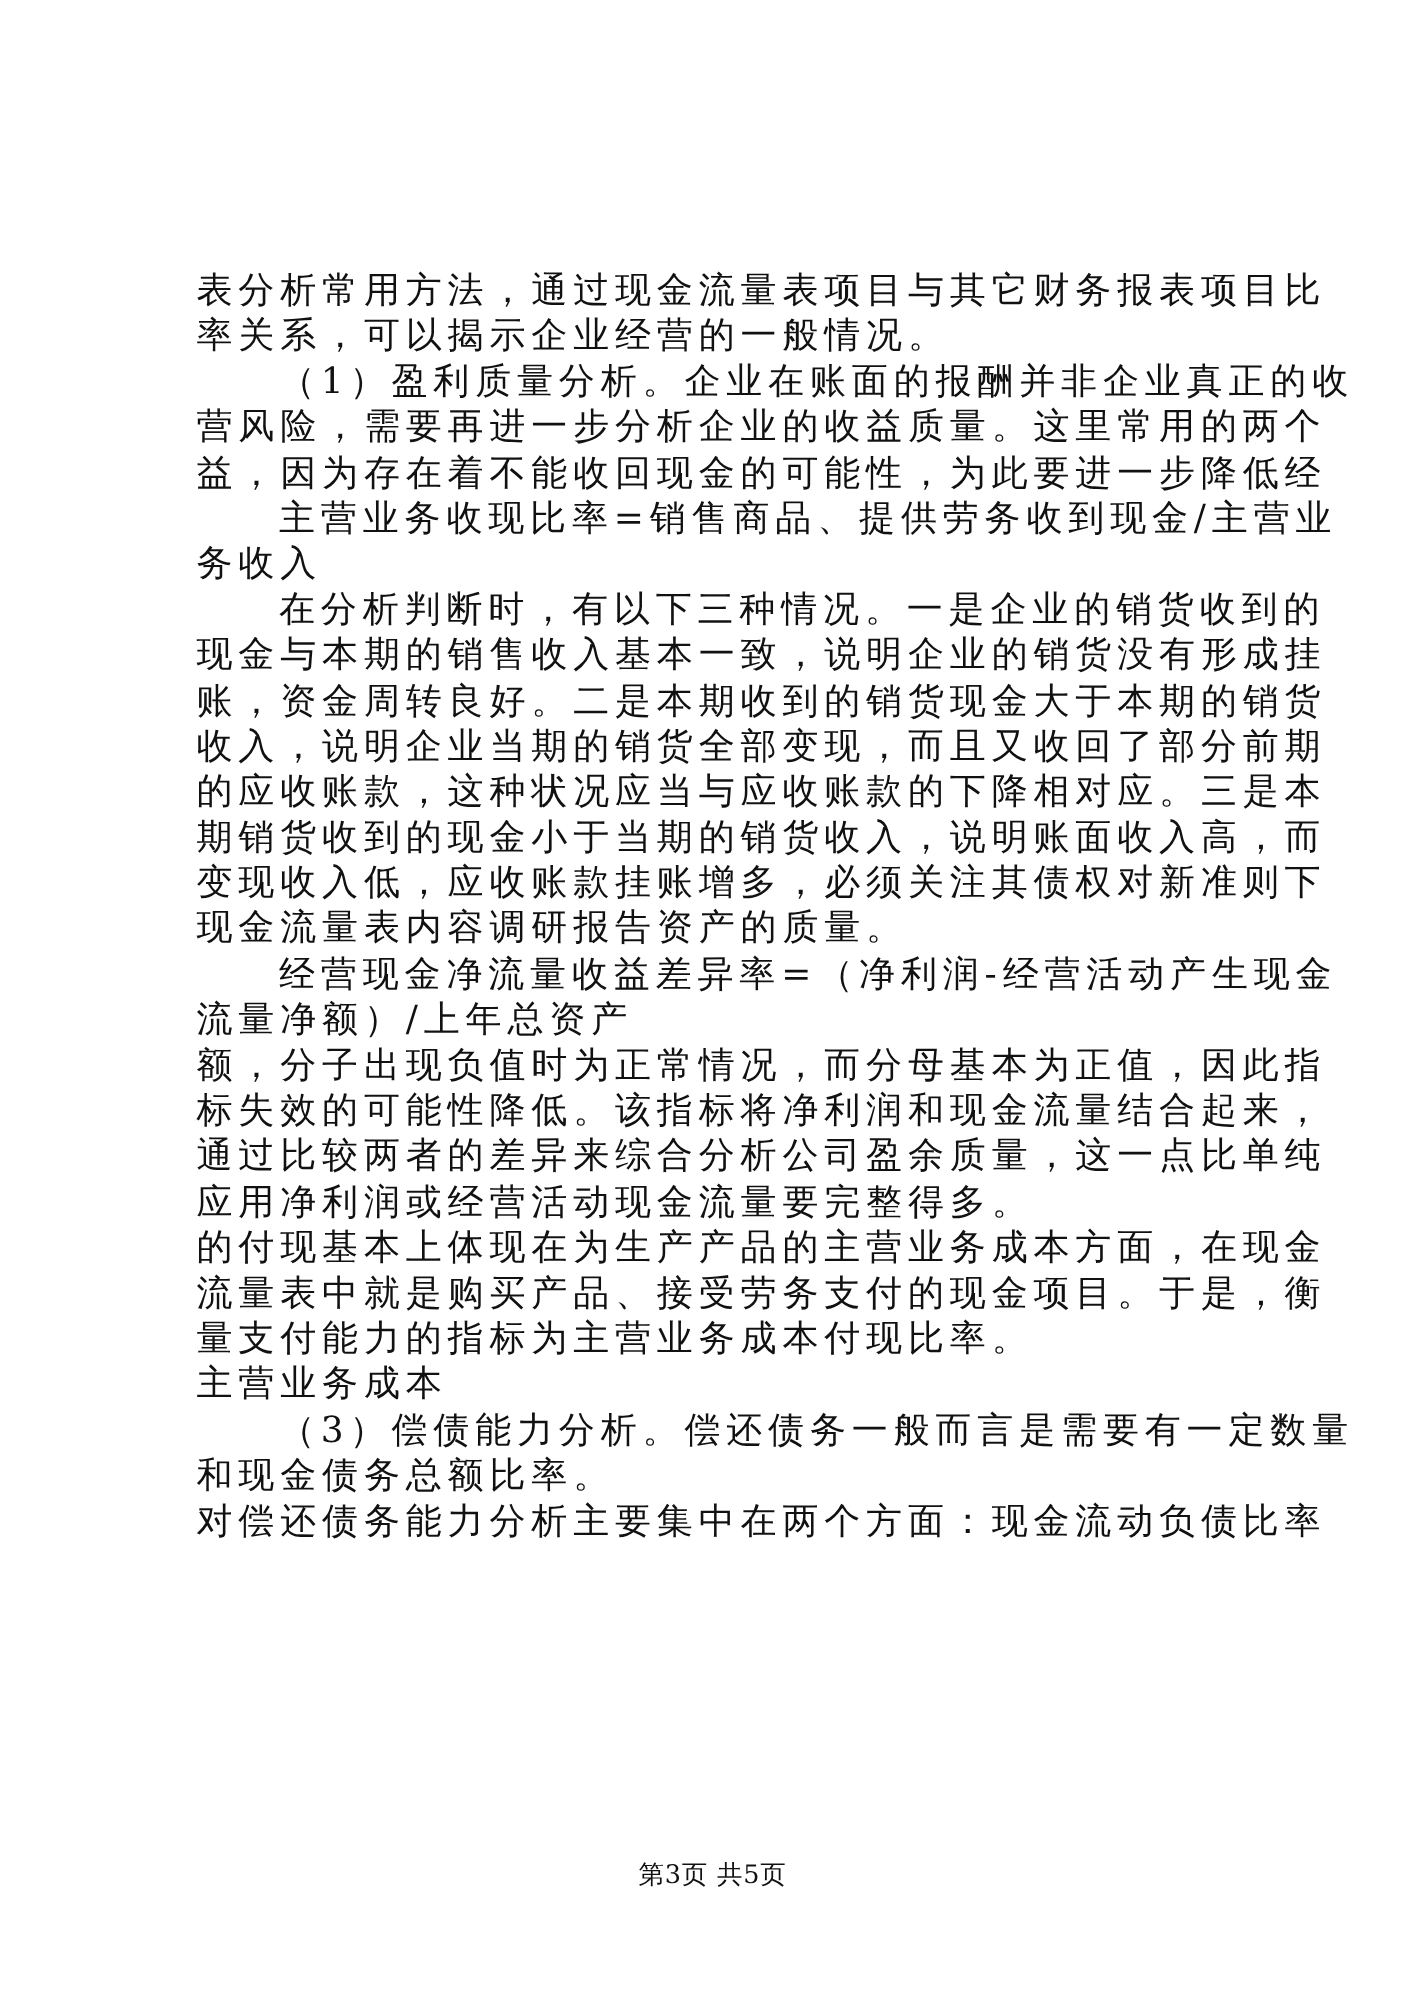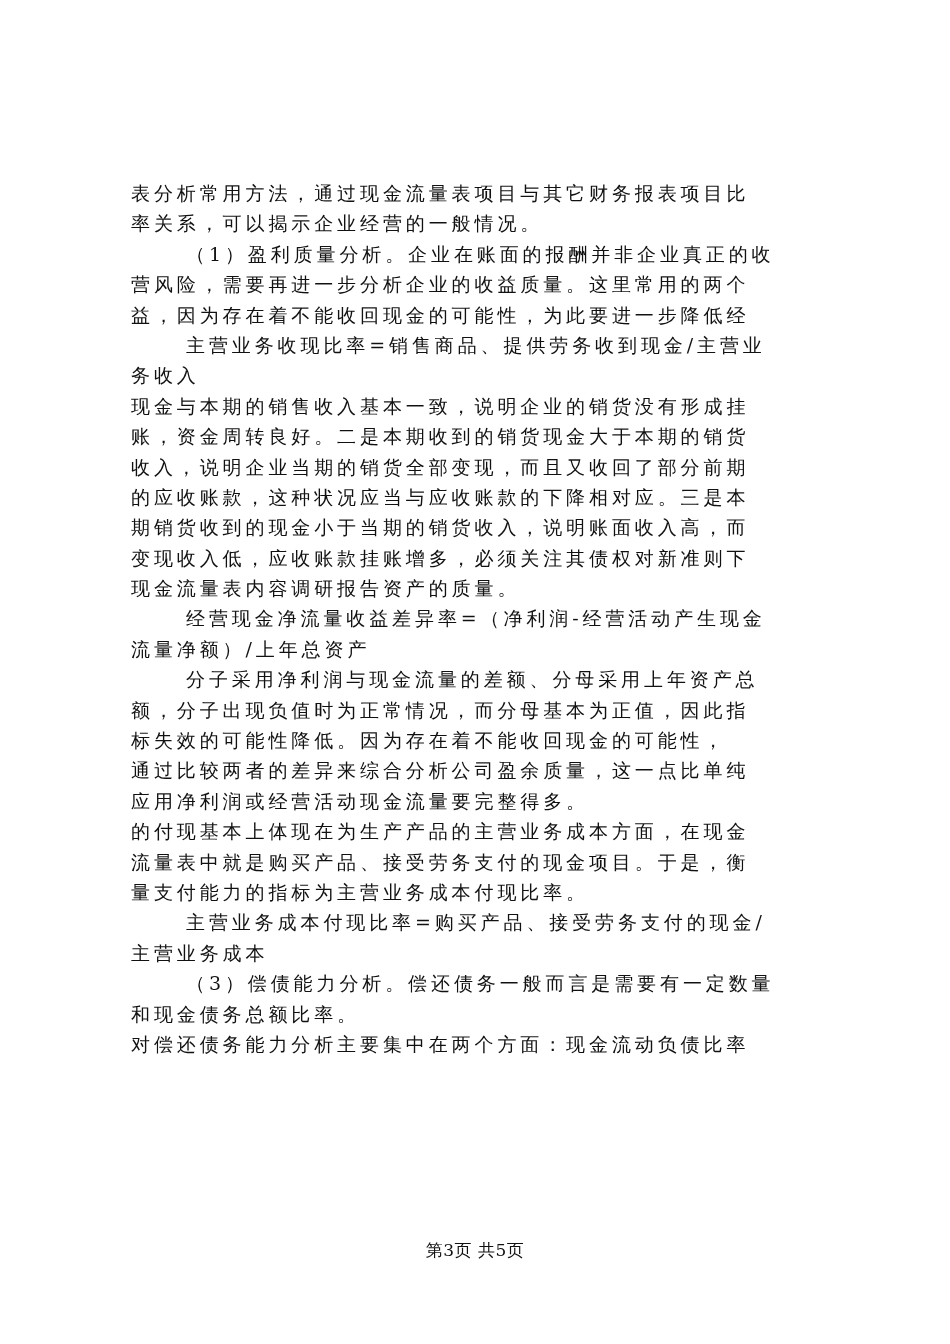--- a/index.html
+++ b/index.html
@@ -20,21 +20,21 @@
       left: 131px;
       top: 178px;
       width: 700px;
     }
     .paragraph {
       margin: 0;
     }
     .line {
       height: 30.4px;
       line-height: 30.4px;
-      font-size: 19px;
+      font-size: 24px;
       letter-spacing: 3.9px;
       white-space: nowrap;
     }
     .line.indent {
       padding-left: 55px;
     }
     .page-footer {
       position: absolute;
       left: 0;
       width: 950px;
@@ -61,50 +61,49 @@
     <div class="line">营风险，需要再进一步分析企业的收益质量。这里常用的两个</div>
     <div class="line">益，因为存在着不能收回现金的可能性，为此要进一步降低经</div>
   </div>
 
   <div class="paragraph">
     <div class="line indent">主营业务收现比率=销售商品、提供劳务收到现金/主营业</div>
     <div class="line">务收入</div>
   </div>
 
   <div class="paragraph">
+    <div class="line indent">在分析判断时，有以下三种情况。一是企业的销货收到的</div>
     <div class="line">现金与本期的销售收入基本一致，说明企业的销货没有形成挂</div>
     <div class="line">账，资金周转良好。二是本期收到的销货现金大于本期的销货</div>
     <div class="line">收入，说明企业当期的销货全部变现，而且又收回了部分前期</div>
     <div class="line">的应收账款，这种状况应当与应收账款的下降相对应。三是本</div>
     <div class="line">期销货收到的现金小于当期的销货收入，说明账面收入高，而</div>
     <div class="line">变现收入低，应收账款挂账增多，必须关注其债权对新准则下</div>
     <div class="line">现金流量表内容调研报告资产的质量。</div>
   </div>
 
   <div class="paragraph">
     <div class="line indent">经营现金净流量收益差异率=（净利润-经营活动产生现金</div>
     <div class="line">流量净额）/上年总资产</div>
   </div>
 
   <div class="paragraph">
-    <div class="line indent">分子采用净利润与现金流量的差额、分母采用上年资产总</div>
     <div class="line">额，分子出现负值时为正常情况，而分母基本为正值，因此指</div>
-    <div class="line">标失效的可能性降低。因为存在着不能收回现金的可能性，</div>
+    <div class="line">标失效的可能性降低。该指标将净利润和现金流量结合起来，</div>
     <div class="line">通过比较两者的差异来综合分析公司盈余质量，这一点比单纯</div>
     <div class="line">应用净利润或经营活动现金流量要完整得多。</div>
   </div>
 
   <div class="paragraph">
     <div class="line">的付现基本上体现在为生产产品的主营业务成本方面，在现金</div>
     <div class="line">流量表中就是购买产品、接受劳务支付的现金项目。于是，衡</div>
     <div class="line">量支付能力的指标为主营业务成本付现比率。</div>
   </div>
 
   <div class="paragraph">
-    <div class="line indent">主营业务成本付现比率=购买产品、接受劳务支付的现金/</div>
     <div class="line">主营业务成本</div>
   </div>
 
   <div class="paragraph">
     <div class="line indent">（3）偿债能力分析。偿还债务一般而言是需要有一定数量</div>
     <div class="line">和现金债务总额比率。</div>
     <div class="line">对偿还债务能力分析主要集中在两个方面：现金流动负债比率</div>
   </div>
 
 </div>

